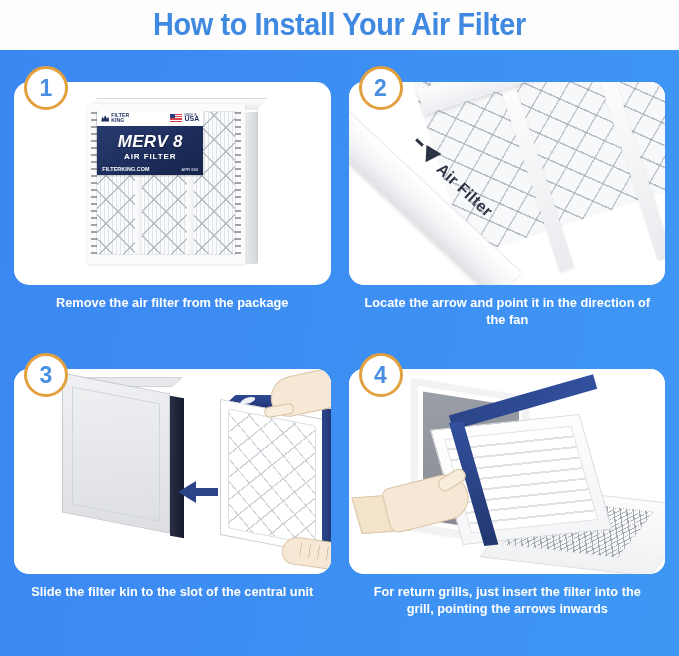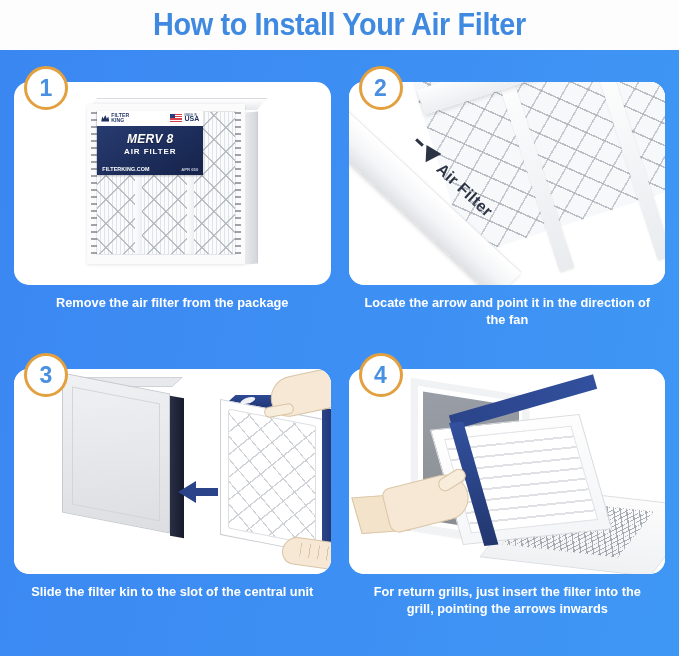--- a/index.html
+++ b/index.html
@@ -223,21 +223,21 @@
   .fp-flag::after {
     content:""; position:absolute; left:0; top:0; width:5px; height:4.5px; background:#2a3d7a;
   }
   .fp-usa-text { line-height: .9; text-align:left; }
   .fp-usa-text i { display:block; font-size:3px; font-style:normal; color:#1e2f5e; }
   .fp-usa-text b { display:block; font-size:7px; font-weight:bold; color:#1e2f5e; }
   .fp-merv {
     margin-top: 7px;
     text-align: center;
     color: #ffffff;
-    font-size: 12px;
+    font-size: 17px;
     font-weight: bold;
     font-style: italic;
     letter-spacing: .3px;
     line-height: 1;
     text-shadow: 0 1px 1px rgba(0,0,0,.4);
   }
   .fp-af {
     text-align: center;
     color: #ffffff;
     font-size: 8px;

